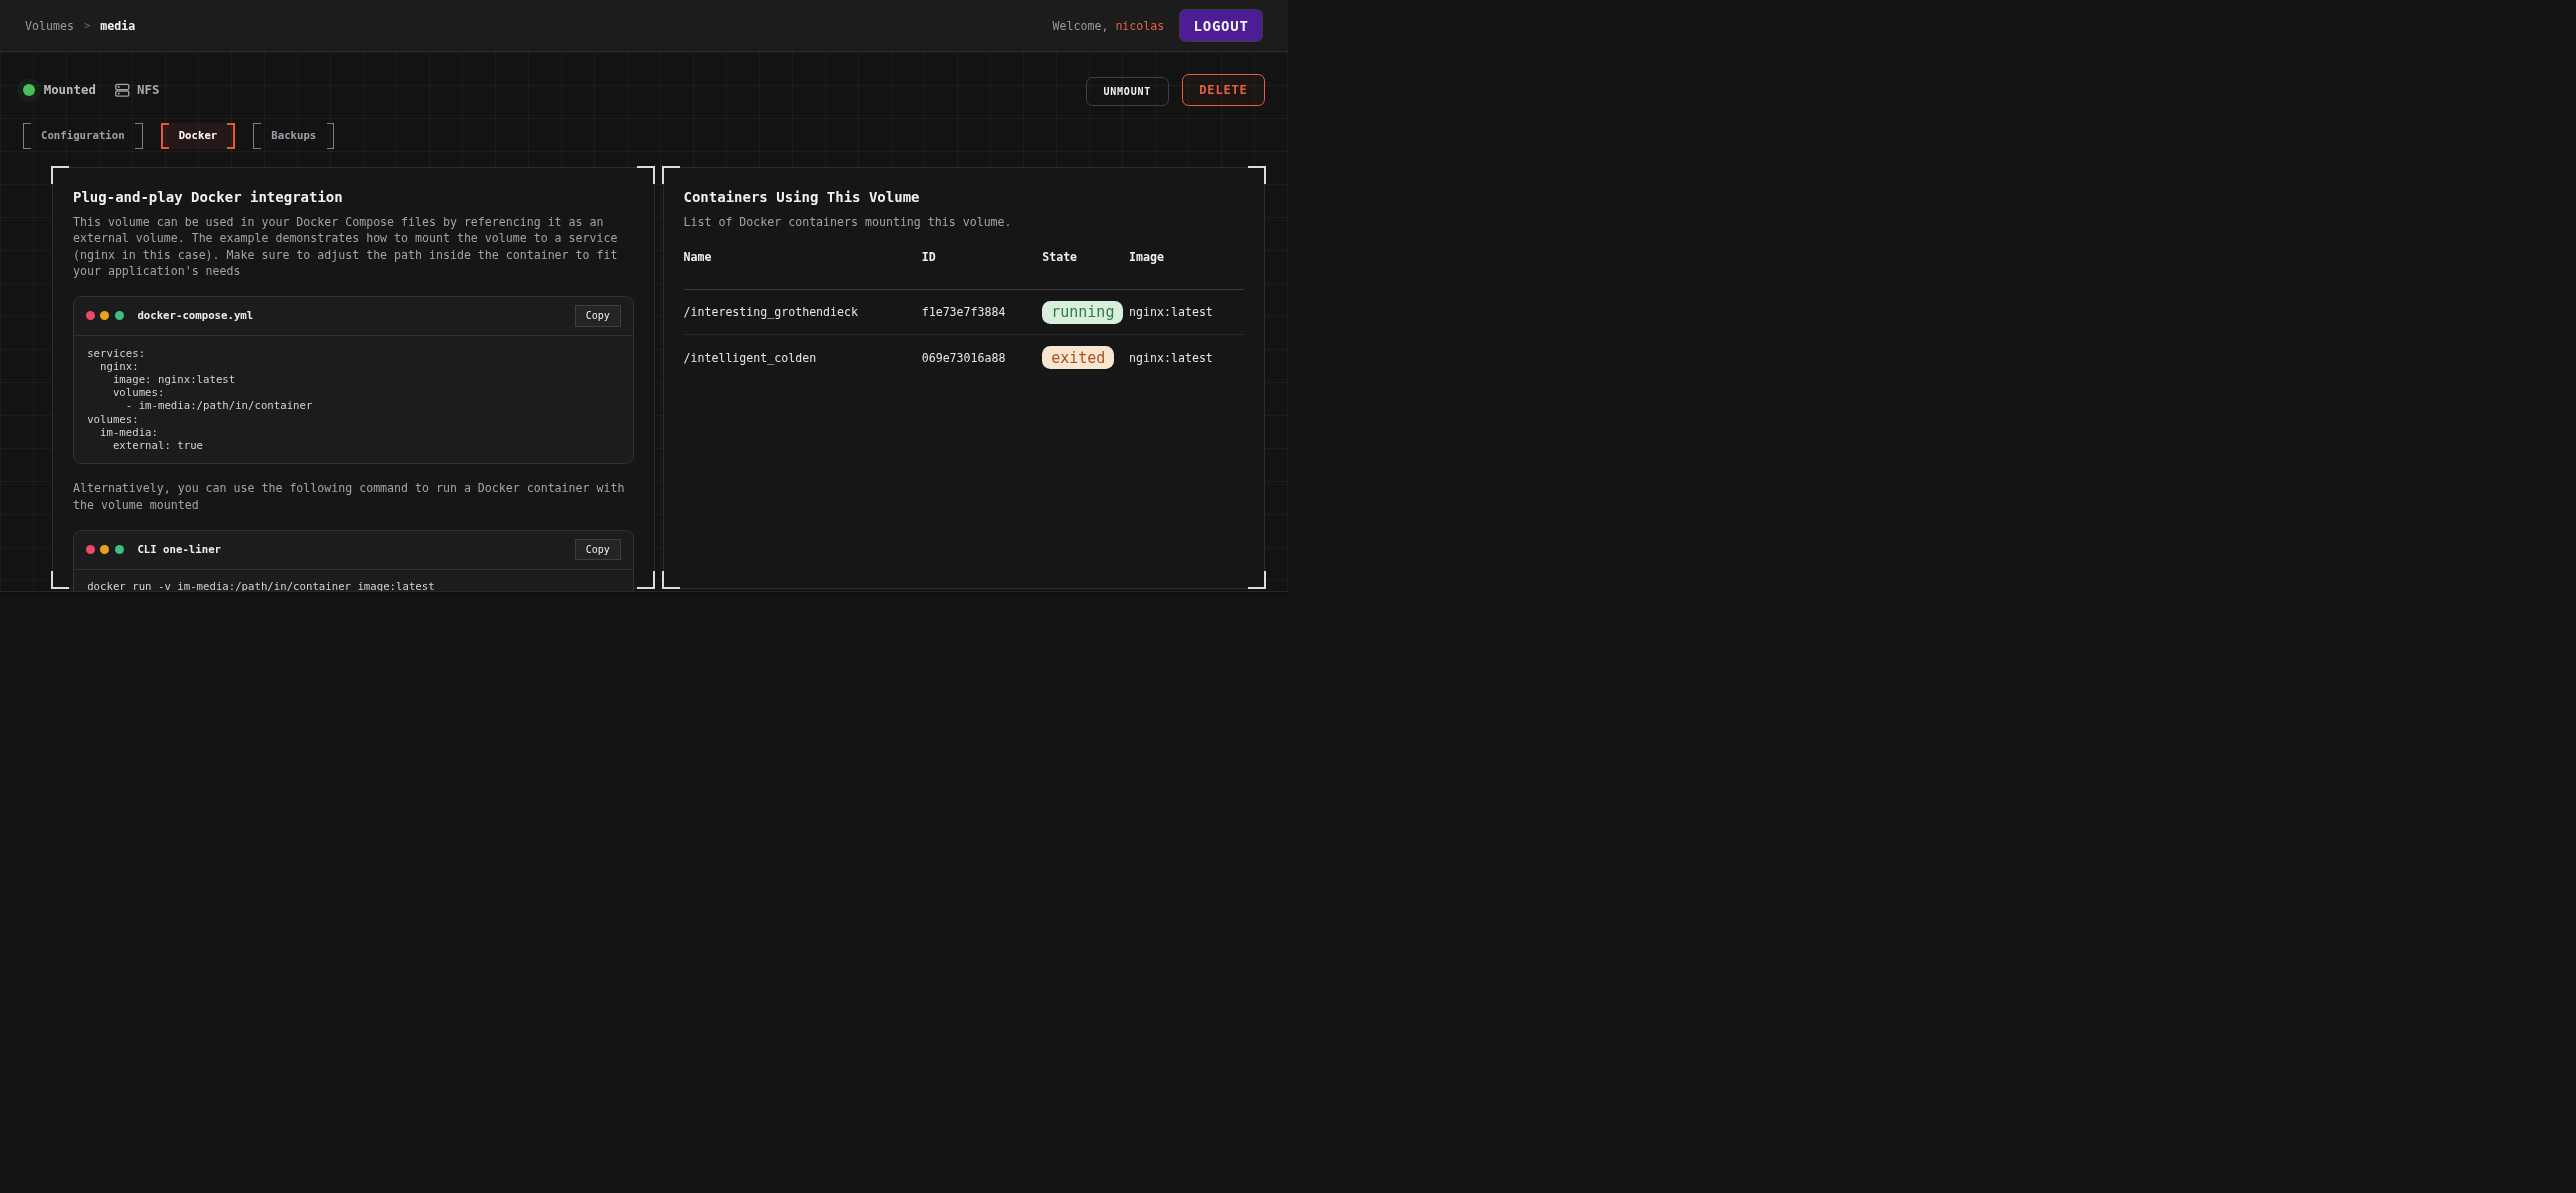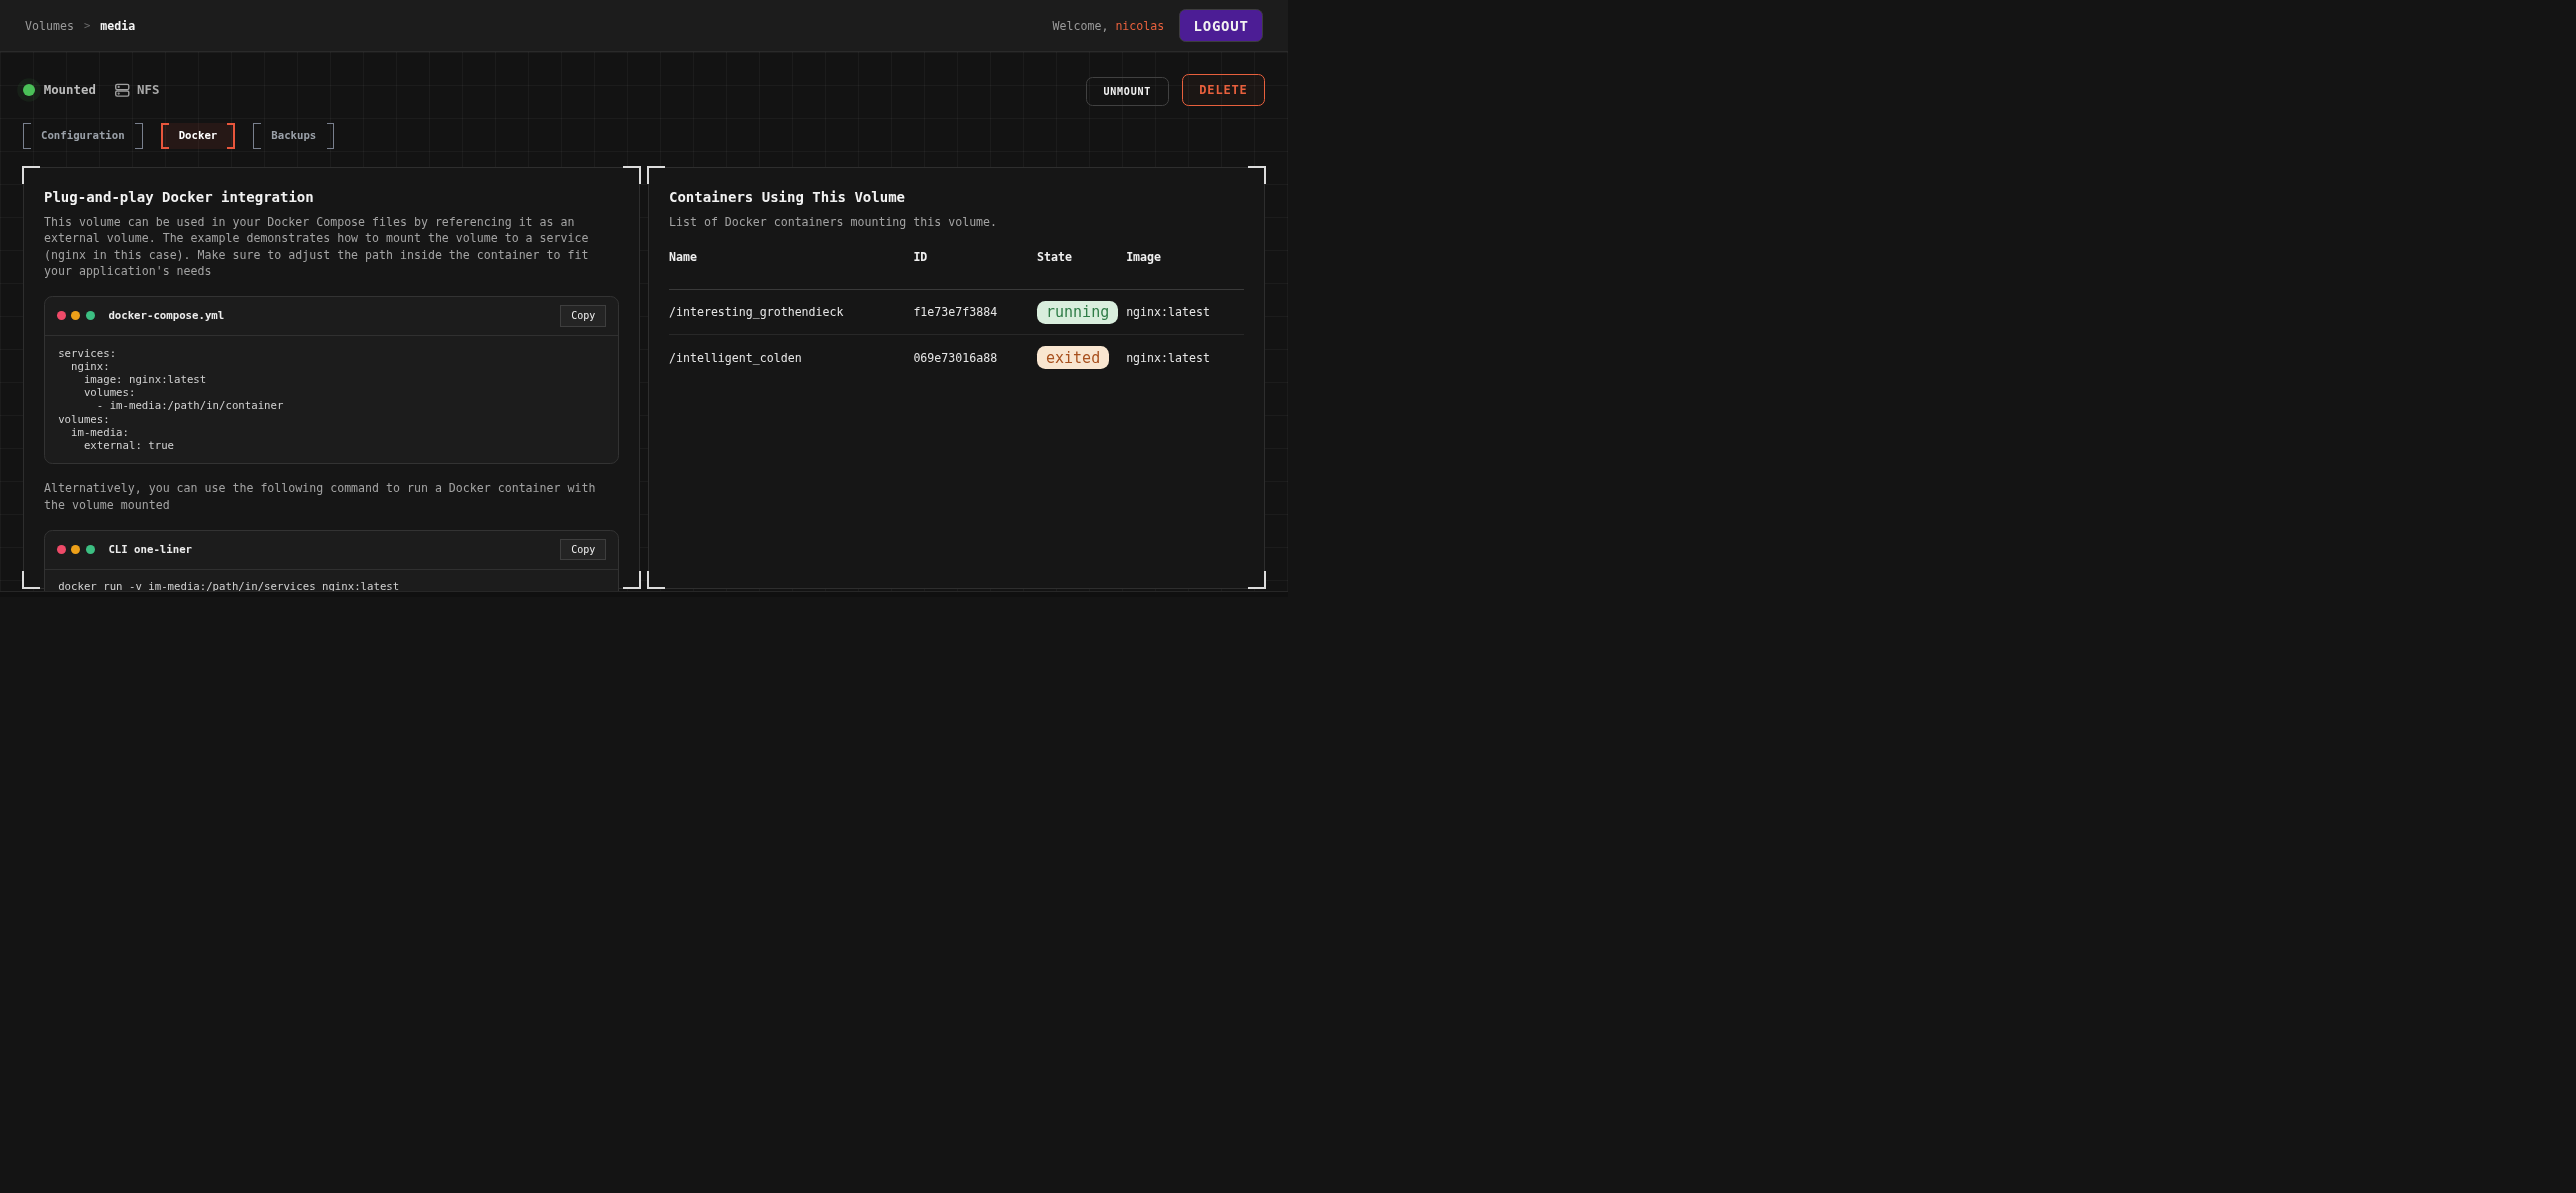--- a/index.html
+++ b/index.html
@@ -53,21 +53,21 @@
          color:#9aa0a8; cursor:pointer; }
   .tab::before, .tab::after { content:""; position:absolute; top:0; bottom:0;
          width:6.6px; border:1.7px solid #79808e; }
   .tab::before { left:0; border-right:none; }
   .tab::after { right:0; border-left:none; }
   .tab.active { color:#ffffff; background:rgba(230,80,50,0.09); }
   .tab.active::before, .tab.active::after { border-color:#e8563c; border-width:2.5px; }
   .tab.active::before { border-right:none; } .tab.active::after { border-left:none; }
 
   
-  .panels { display:flex; gap:8px; padding:18px 23px 0 23px; }
+  .panels { display:flex; gap:8px; padding:18px 23px 0 23px;margin-left:29px; }
   .panel { position:relative; flex:1; height:422px; background:#161616;
            border:0.8px solid #2e2e2e; padding:21.5px 20px; }
   .corner { position:absolute; width:18px; height:18px; pointer-events:none; }
   .corner.tl { top:-1.7px; left:-1.7px; border-top:2.5px solid #dcdcdc; border-left:2.5px solid #dcdcdc; }
   .corner.tr { top:-1.7px; right:-1.7px; border-top:2.5px solid #dcdcdc; border-right:2.5px solid #dcdcdc; }
   .corner.bl { bottom:-1.7px; left:-1.7px; border-bottom:2.5px solid #dcdcdc; border-left:2.5px solid #dcdcdc; }
   .corner.br { bottom:-1.7px; right:-1.7px; border-bottom:2.5px solid #dcdcdc; border-right:2.5px solid #dcdcdc; }
 
   .panel-title { color:#f2f2f2; font-size:14px; font-weight:bold; margin-bottom:8.3px; }
   .panel-desc { color:#a3a3a3; font-size:11.6px; line-height:16.5px; }
@@ -188,21 +188,21 @@
       <div class="code-block">
         <div class="code-head">
           <div class="dots">
             <span class="dot red"></span>
             <span class="dot amber"></span>
             <span class="dot green"></span>
           </div>
           <span class="code-filename">CLI one-liner</span>
           <button class="btn copy-btn">Copy</button>
         </div>
-        <div class="code-body">docker run -v im-media:/path/in/services nginx:latest</div>
+        <div class="code-body">docker run -v im-media:/path/in/container image:latest</div>
       </div>
     </div>
 
     <div class="panel">
       <div class="corner tl"></div>
       <div class="corner tr"></div>
       <div class="corner bl"></div>
       <div class="corner br"></div>
 
       <div class="panel-title">Containers Using This Volume</div>

